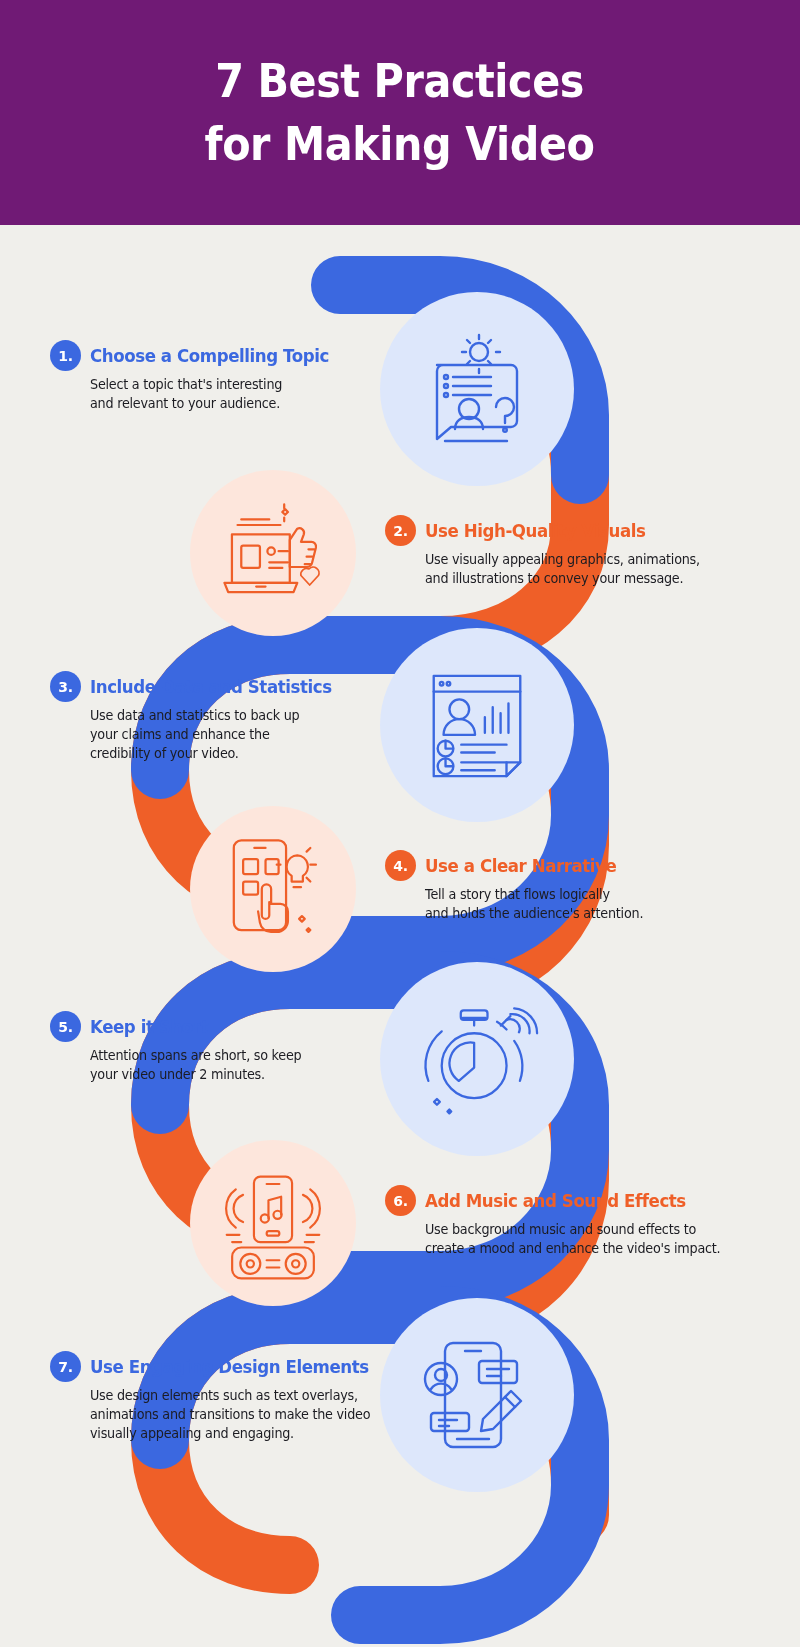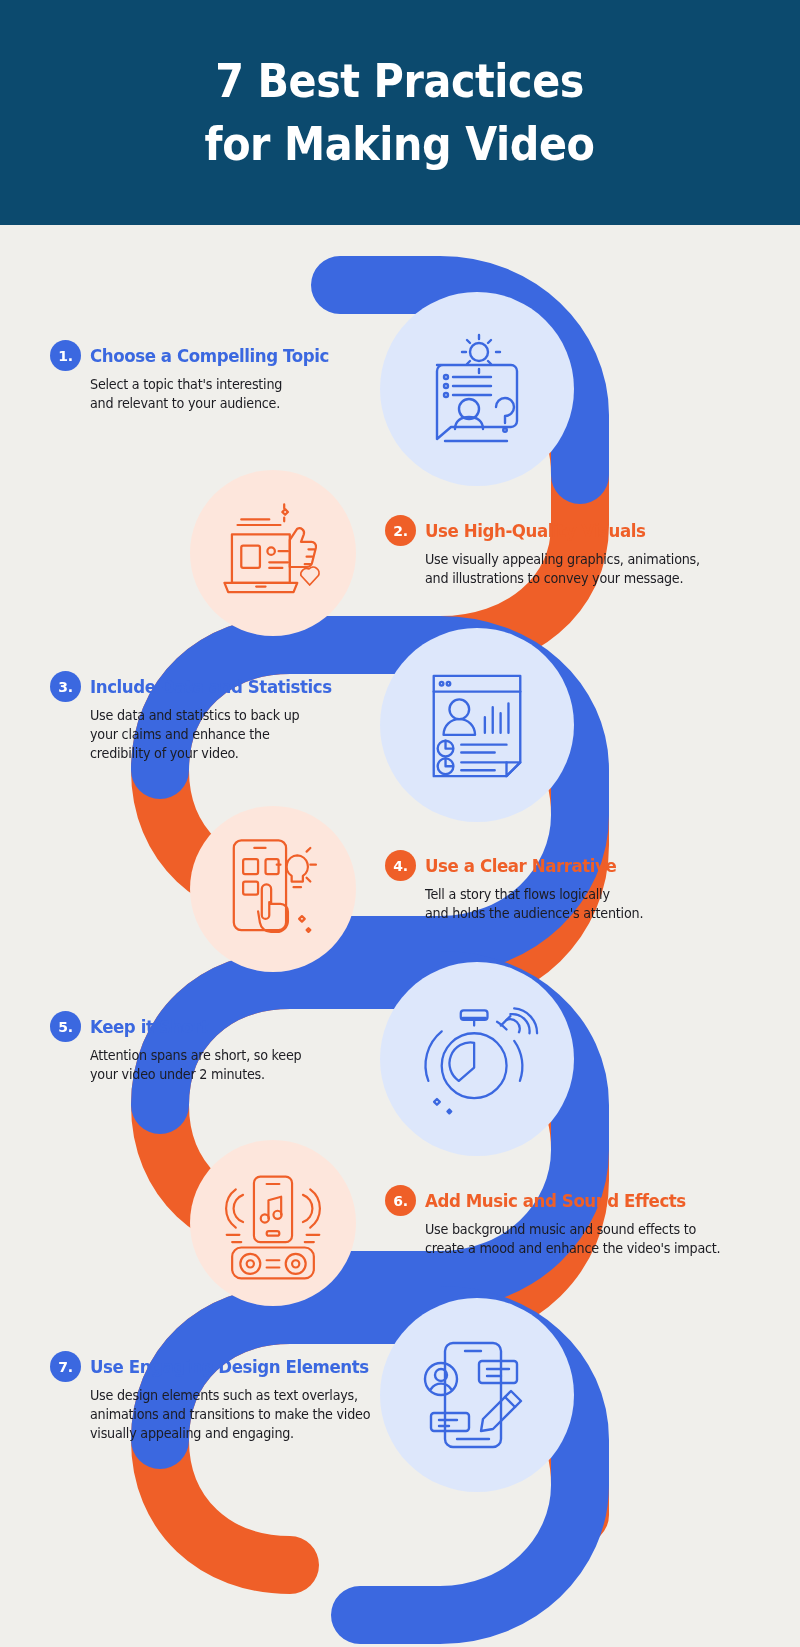--- a/index.html
+++ b/index.html
@@ -15,21 +15,21 @@
     height:1647px;
     overflow:hidden;
     background:#f0efeb;
   }
 
   
   .header{
     position:absolute;
     left:0; top:0;
     width:800px; height:225px;
-    background:#0c4a6e;
+    background:#701a75;
     display:flex;
     flex-direction:column;
     align-items:center;
     justify-content:center;
   }
   .header h1{
     margin:0;
     color:#ffffff;
     font-family:"DejaVu Sans", sans-serif;
     font-weight:bold;

